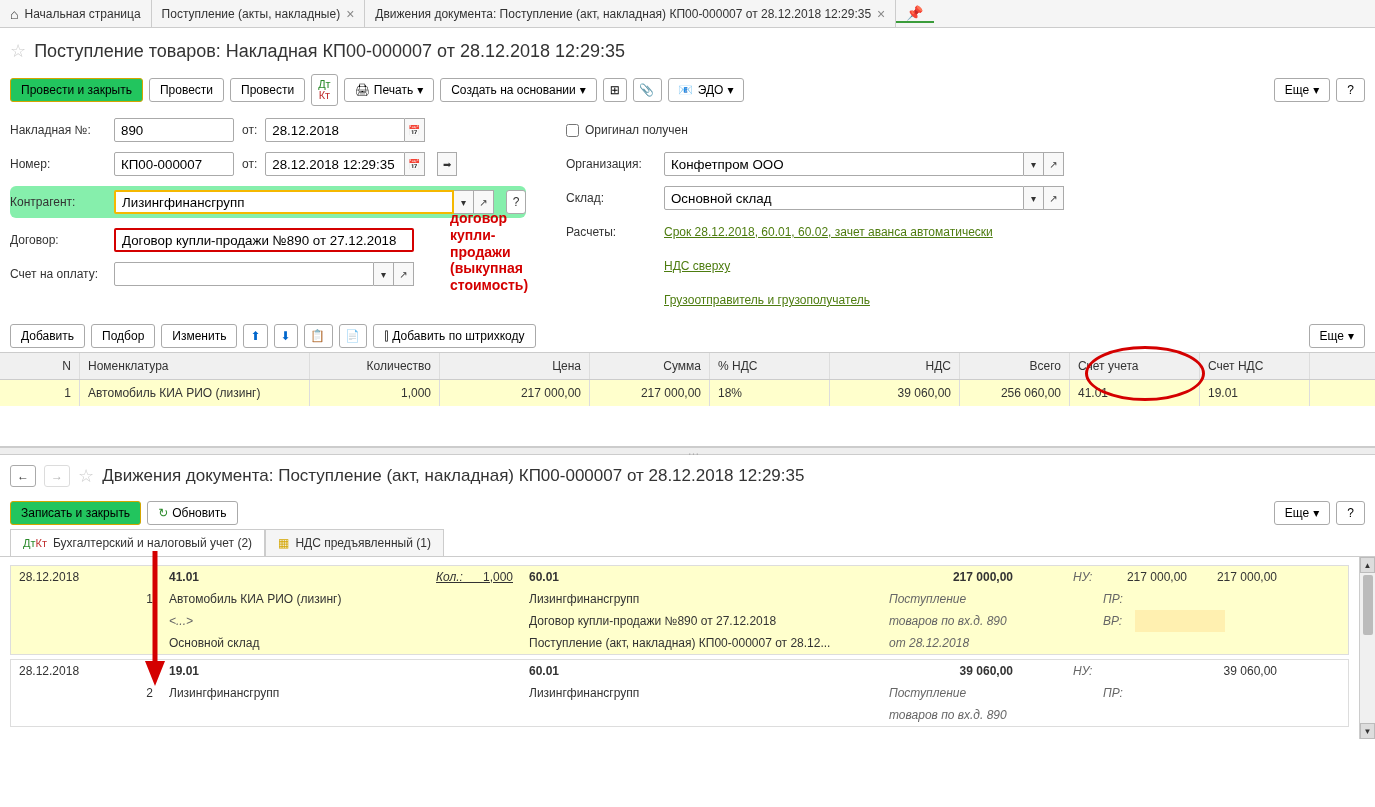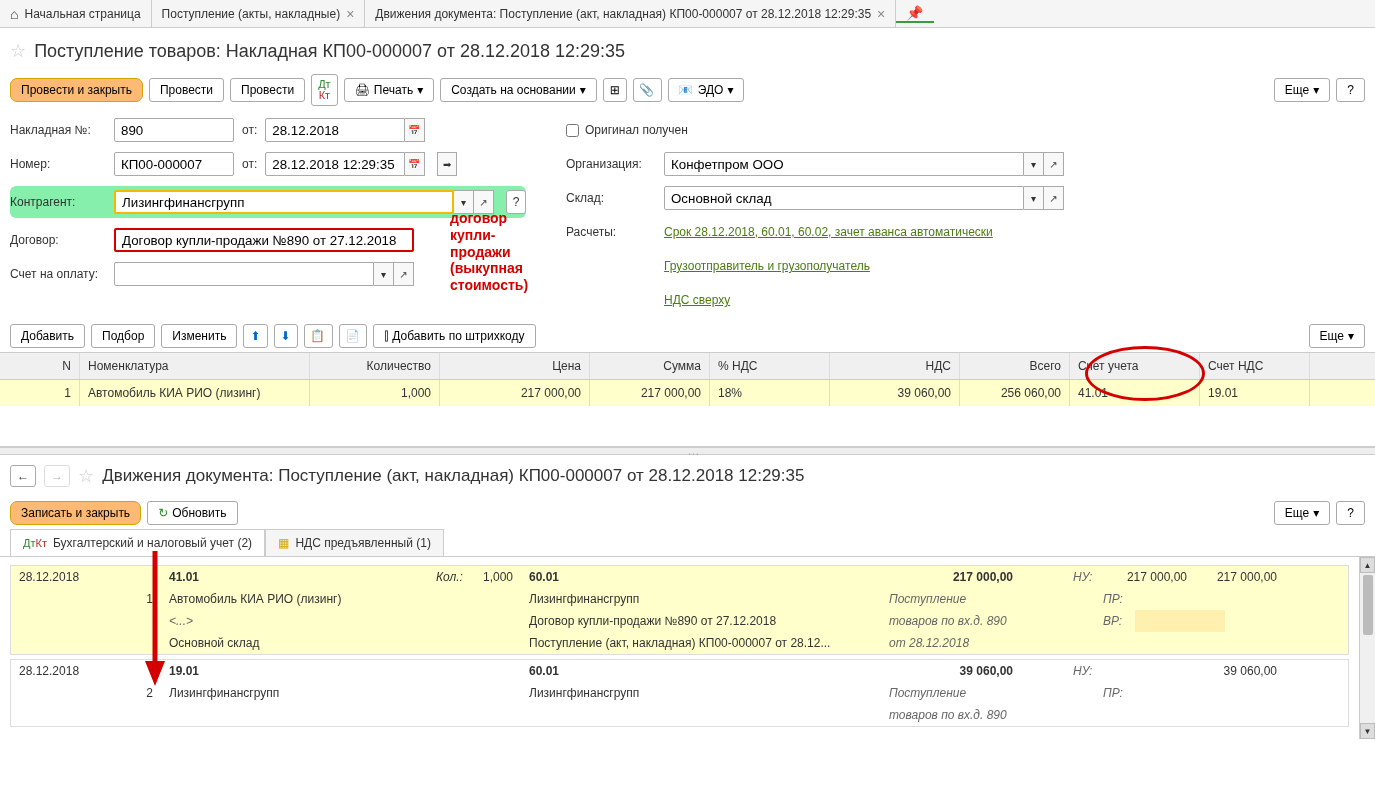--- a/index.html
+++ b/index.html
@@ -7,21 +7,21 @@
 .tabs-bar { display: flex; align-items: center; border-bottom: 1px solid #ccc; background: #f5f5f5; height: 28px; }
 .tab { display: flex; align-items: center; padding: 0 10px; height: 100%; border-right: 1px solid #ccc; cursor: pointer; gap: 6px; white-space: nowrap; }
 .tab-close { color: #888; font-size: 14px; cursor: pointer; }
 .home-icon { font-size: 14px; }
 .pin-icon { font-size: 14px; padding: 0 10px; border-bottom: 2px solid #3a9c3a; }
 .doc-header { display: flex; align-items: center; padding: 12px 10px 8px; gap: 8px; }
 .star-icon { color: #ccc; font-size: 18px; }
 .doc-title { font-size: 18px; font-weight: normal; }
 .toolbar { display: flex; align-items: center; padding: 4px 10px; gap: 6px; flex-wrap: wrap; }
 .btn { border: 1px solid #aaa; background: #fff; padding: 4px 10px; border-radius: 3px; cursor: pointer; font-size: 12px; display: inline-flex; align-items: center; gap: 4px; white-space: nowrap; }
-.btn-yellow { background: #fdba74; border-color: #d4a500; border-radius: 7px; }
+.btn-yellow { background: #22c55e; border-color: #d4a500; }
 .btn-icon { padding: 4px 6px; }
 .toolbar-spacer { flex: 1; }
 .form-area { display: flex; padding: 8px 10px; gap: 40px; }
 .form-col { display: flex; flex-direction: column; gap: 10px; }
 .form-row { display: flex; align-items: center; gap: 8px; min-height: 24px; }
 .form-label { width: 96px; text-align: left; }
 .form-label-r { width: 90px; text-align: left; }
 .input { border: 1px solid #aaa; padding: 3px 6px; border-radius: 2px; background: #fff; height: 24px; }
 .input-group { display: flex; }
 .input-group .input { border-radius: 2px 0 0 2px; }
@@ -60,21 +60,21 @@
 .dtkt-icon .dt { color: #2a8a2a; }
 .dtkt-icon .kt { color: #c03030; }
 .entries-wrap { display: flex; }
 .entries { flex: 1; padding: 8px 10px; }
 .entry { border: 1px solid #ddd; margin-bottom: 4px; }
 .entry-row { display: flex; }
 .entry-cell { padding: 4px 8px; }
 .ec-date { width: 120px; }
 .ec-n { width: 30px; text-align: right; }
 .ec-acct { width: 200px; font-weight: bold; }
-.ec-qty { width: 160px; text-align: right; }
+.ec-qty { width: 160px; text-align: right; text-decoration: underline; }
 .ec-cred { width: 360px; }
 .ec-amt { width: 140px; text-align: right; font-weight: bold; }
 .ec-op { width: 170px; font-style: italic; color: #666; }
 .ec-tu { width: 40px; font-style: italic; color: #666; margin-left: 44px; }
 .ec-val { width: 90px; text-align: right; }
 .entry-yellow { background: #ffffcc; }
 .entry-highlight { background: #fff0b0; }
 .scrollbar { width: 16px; background: #f0f0f0; border-left: 1px solid #ccc; display: flex; flex-direction: column; align-items: center; }
 .scroll-btn { height: 16px; width: 100%; background: #ddd; border: 1px solid #bbb; display: flex; align-items: center; justify-content: center; font-size: 8px; }
 .scroll-thumb { width: 10px; background: #bbb; border-radius: 2px; margin-top: 2px; }
@@ -192,25 +192,25 @@
         <span class="input-btn">▾</span>
         <span class="input-btn">↗</span>
       </div>
     </div>
     <div class="form-row">
       <span class="form-label-r">Расчеты:</span>
       <span class="link">Срок 28.12.2018, 60.01, 60.02, зачет аванса автоматически</span>
     </div>
     <div class="form-row">
       <span class="form-label-r"></span>
+      <span class="link">НДС сверху</span>
+    </div>
+    <div class="form-row">
+      <span class="form-label-r"></span>
       <span class="link">Грузоотправитель и грузополучатель</span>
-    </div>
-    <div class="form-row">
-      <span class="form-label-r"></span>
-      <span class="link">НДС сверху</span>
     </div>
   </div>
 </div>
 
 <div class="table-toolbar">
   <button class="btn">Добавить</button>
   <button class="btn">Подбор</button>
   <button class="btn">Изменить</button>
   <button class="btn btn-icon" style="color:#06c;">⬆</button>
   <button class="btn btn-icon" style="color:#06c;">⬇</button>

